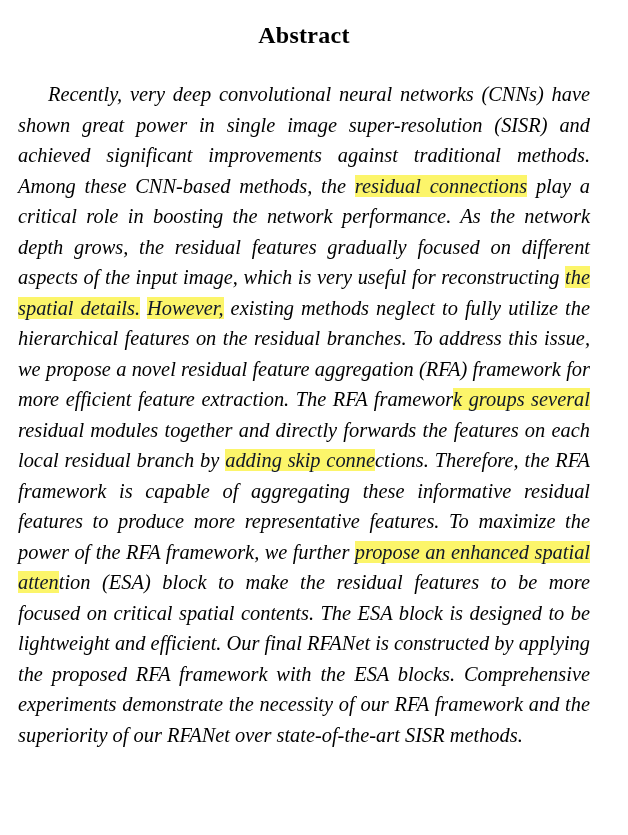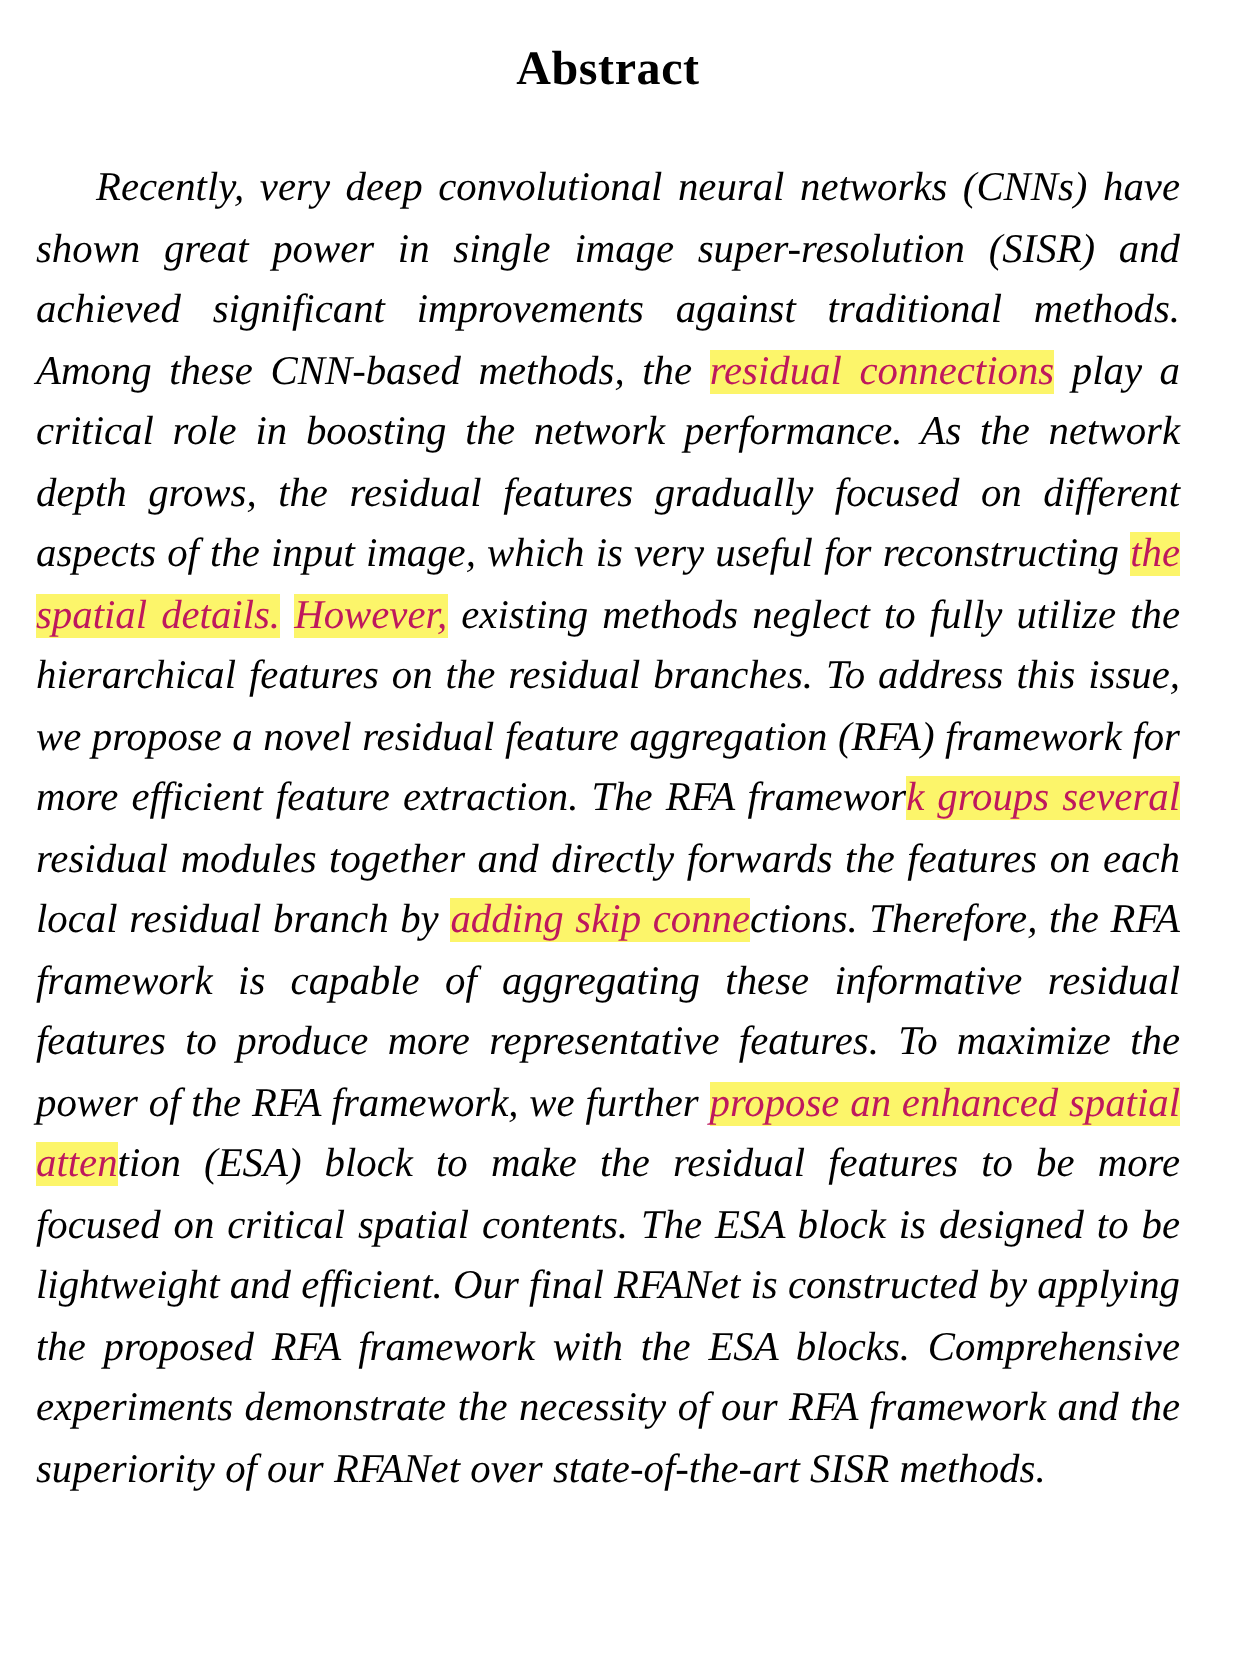--- a/index.html
+++ b/index.html
@@ -40,21 +40,21 @@
     hyphens: manual;
     margin: 0;
     padding: 0 2px;
   }
   .abstract-body .indent {
     display: inline-block;
     width: 30px;
   }
   mark.hl {
     background: #fcf56a;
-    color: #be185d;
+    color: #0f172a;
     padding: 0;
   }
   .sp {
     display: inline;
   }
 </style>
 </head>
 <body>
 
 <div class="page">

